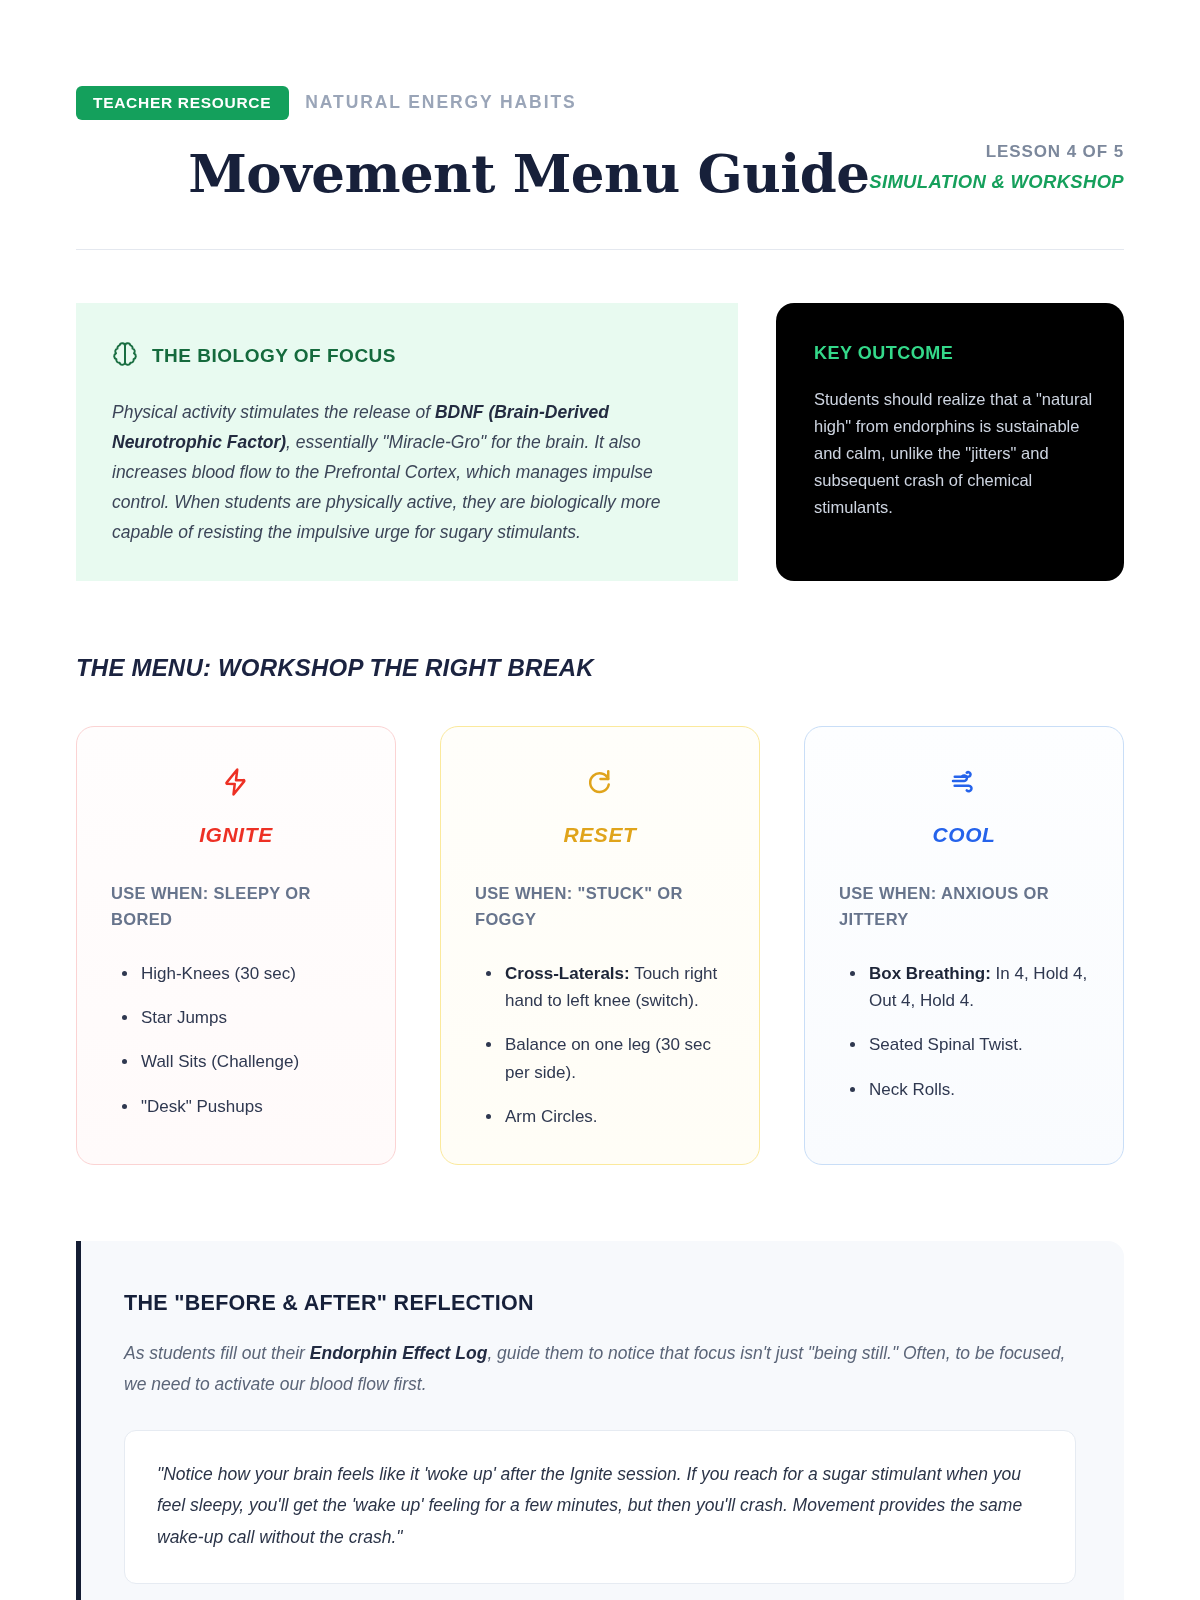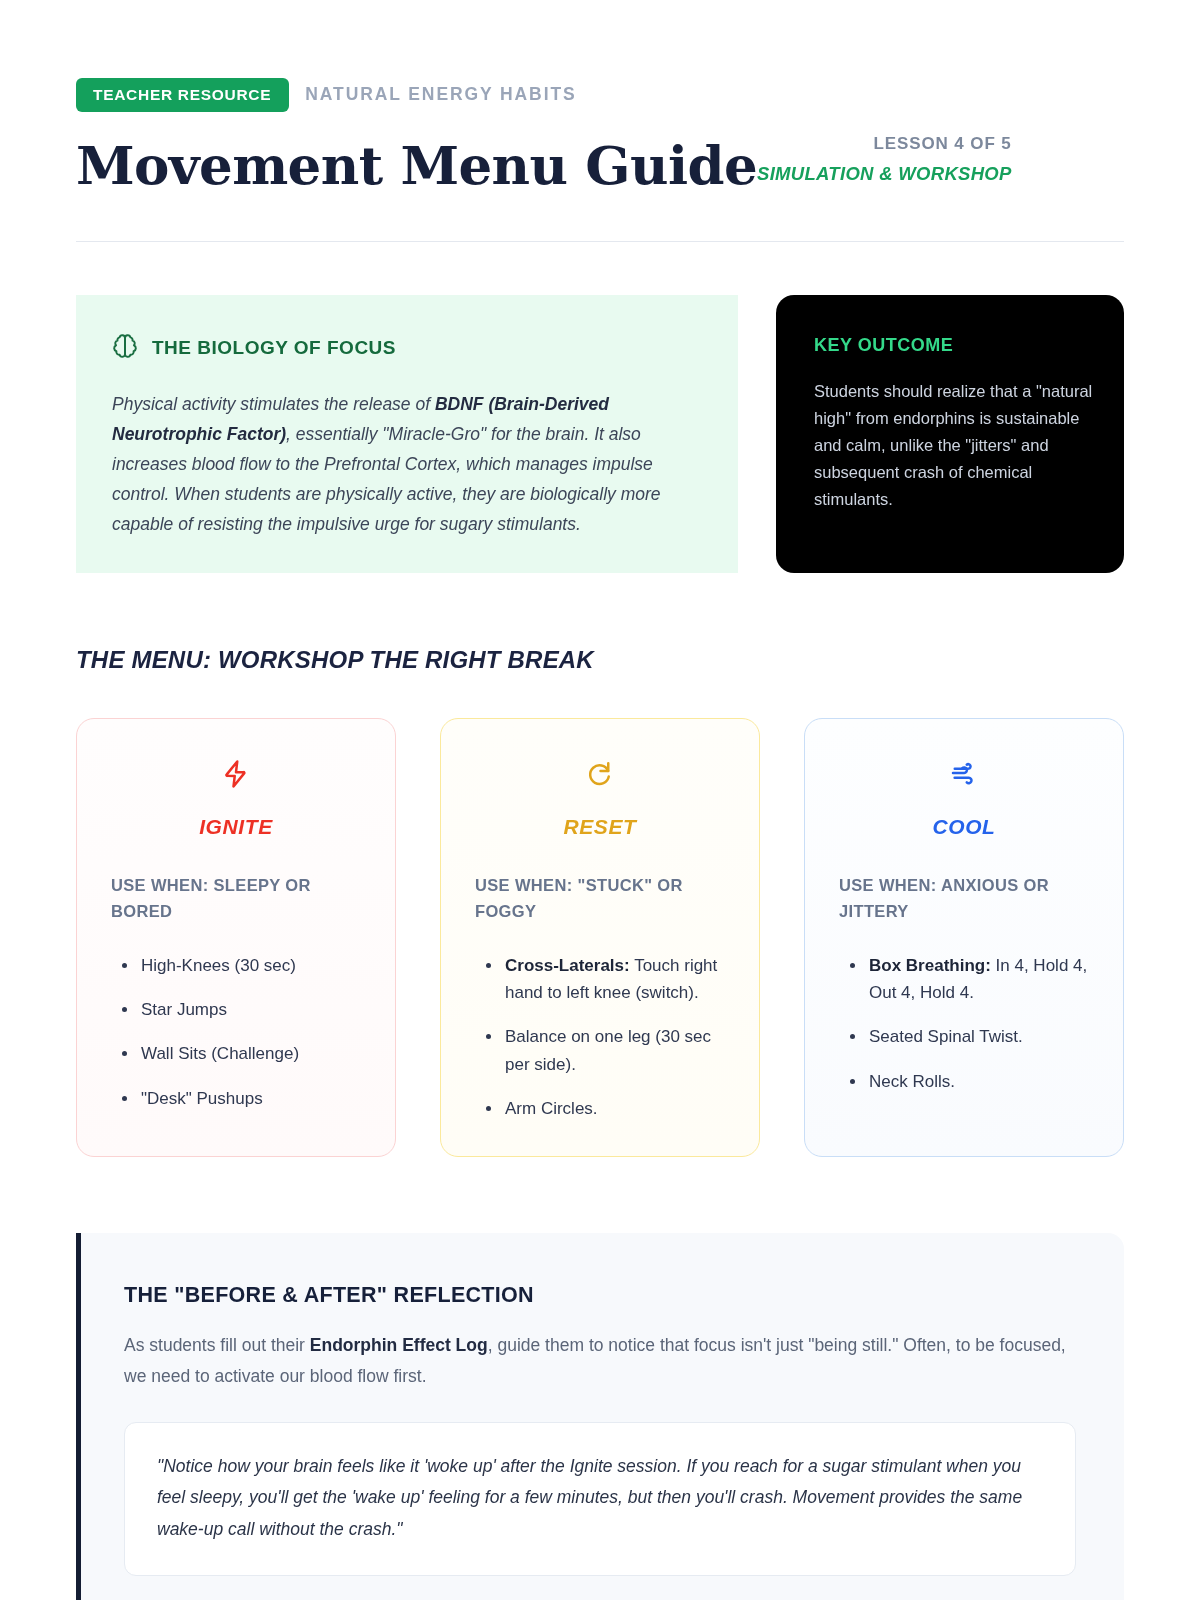--- a/index.html
+++ b/index.html
@@ -9,21 +9,21 @@
     height: 1600px;
     background: #ffffff;
     font-family: "Liberation Sans", sans-serif;
     -webkit-font-smoothing: antialiased;
   }
 
   .page {
     position: relative;
     width: 1200px;
     height: 1600px;
-    padding: 0 76px;
+    padding: 8px 76px;
     overflow: hidden;
   }
 
   
   .header { padding-top: 78px; }
 
   .eyebrow-row {
     display: flex;
     align-items: center;
     gap: 16px;
@@ -44,21 +44,21 @@
   .eyebrow-sub {
     color: #9aa5b8;
     font-size: 17.5px;
     font-weight: bold;
     letter-spacing: 1.9px;
   }
 
   .title-row {
     display: flex;
     align-items: flex-end;
-    justify-content: flex-start;
+    justify-content: flex-end;
     margin-top: 22px;
   }
 
   .page-title {
     font-family: "DejaVu Serif", "Liberation Serif", serif;
     font-size: 53px;
     font-weight: bold;
     color: #17203a;
     letter-spacing: -0.6px;
     line-height: 1.05;
@@ -249,20 +249,21 @@
     font-size: 21.5px;
     font-weight: bold;
     letter-spacing: 0.3px;
   }
 
   .reflection-body {
     margin-top: 22px;
     color: #5b6578;
     font-size: 17.5px;
     line-height: 1.78;
+    font-style: italic;
   }
   .reflection-body b { font-weight: bold; color: #222b42; }
 
   .quote-box {
     margin-top: 30px;
     background: #ffffff;
     border: 1.4px solid #e6ebf2;
     border-radius: 12px;
     padding: 28px 32px 30px 32px;
   }

